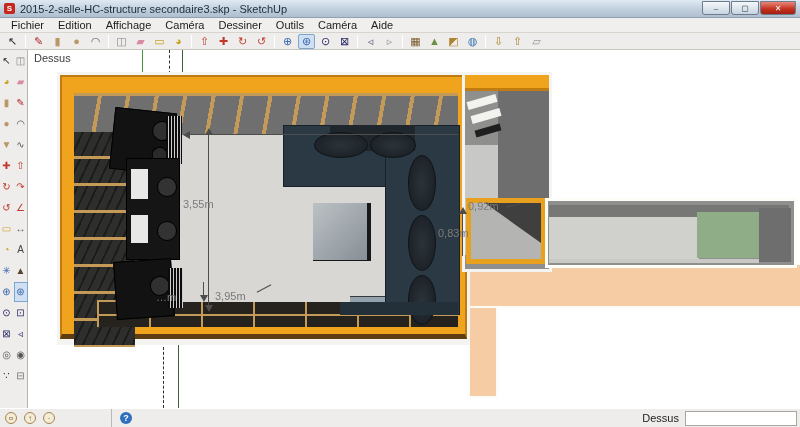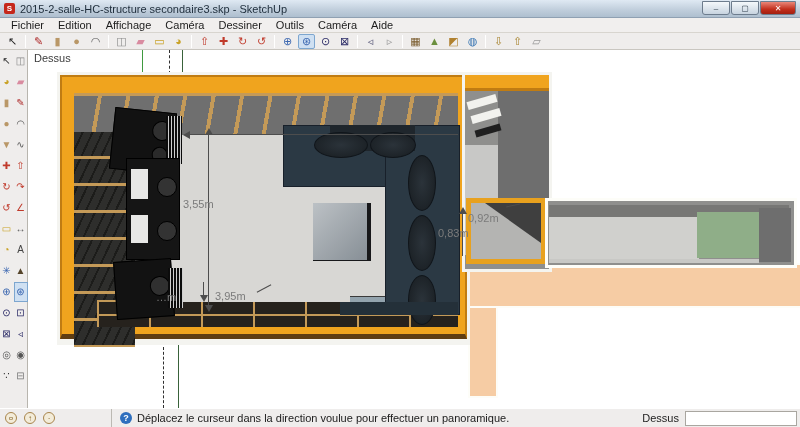--- a/index.html
+++ b/index.html
@@ -257,27 +257,26 @@
   <div class="abs dimline-v" data-name="dimension-line-width-bottom" style="left:175px; top:232px; height:16px;"></div>
   <div class="abs arr" data-name="dimension-arrow" style="left:172px; top:245px; border-left:4px solid transparent; border-right:4px solid transparent; border-top:7px solid #4d4d4d;"></div>
   <span class="abs dimtext" data-name="dimension-width-label" style="left:187px; top:240px;">3,95m</span>
   <div class="abs" data-name="dimension-leader" style="left:228px; top:238px; width:16px; height:1px; background:#4d4d4d; transform:rotate(-28deg);"></div>
   <span class="abs dimtext" data-name="dimension-partial-label" style="left:128px; top:241px; z-index:0;">…m</span>
 
   <div class="abs dimline-v" data-name="dimension-line-offset" style="left:434px; top:160px; height:46px;"></div>
   <div class="abs arr" data-name="dimension-arrow" style="left:431px; top:157px; border-left:4px solid transparent; border-right:4px solid transparent; border-bottom:7px solid #4d4d4d;"></div>
   <span class="abs dimtext" data-name="dimension-offset-label" style="left:410px; top:177px;">0,83m</span>
 
-  <span class="abs dimtext" data-name="dimension-door-label" style="left:440px; top:162px; z-index:3;">0,92m</span>
+  <span class="abs dimtext" data-name="dimension-door-label" style="left:440px; top:150px; z-index:3;">0,92m</span>
   <div class="abs" data-name="dimension-leader" style="left:478px; top:155px; width:14px; height:1px; background:#4d4d4d; transform:rotate(-12deg); z-index:3;"></div>
 </div>
 
 <div class="statusbar" data-name="status-bar">
   <div class="coinbox" data-name="status-coin-panel">
       <span class="coin" data-name="geolocation-status-icon">¤</span>
       <span class="coin" data-name="credits-status-icon">↑</span>
       <span class="coin" data-name="signin-status-icon">·</span>
     </div>
   <span class="helpicon" data-name="help-icon">?</span>
-  <span class="statusmsg" data-name="status-message">Déplacez le curseur dans la direction voulue pour effectuer un panoramique.</span>
   <span class="mesures-label" data-name="measurements-label">Dessus</span>
   <input class="mesures-field" data-name="measurements-input" value="" style="">
 </div>
 
 </body></html>

